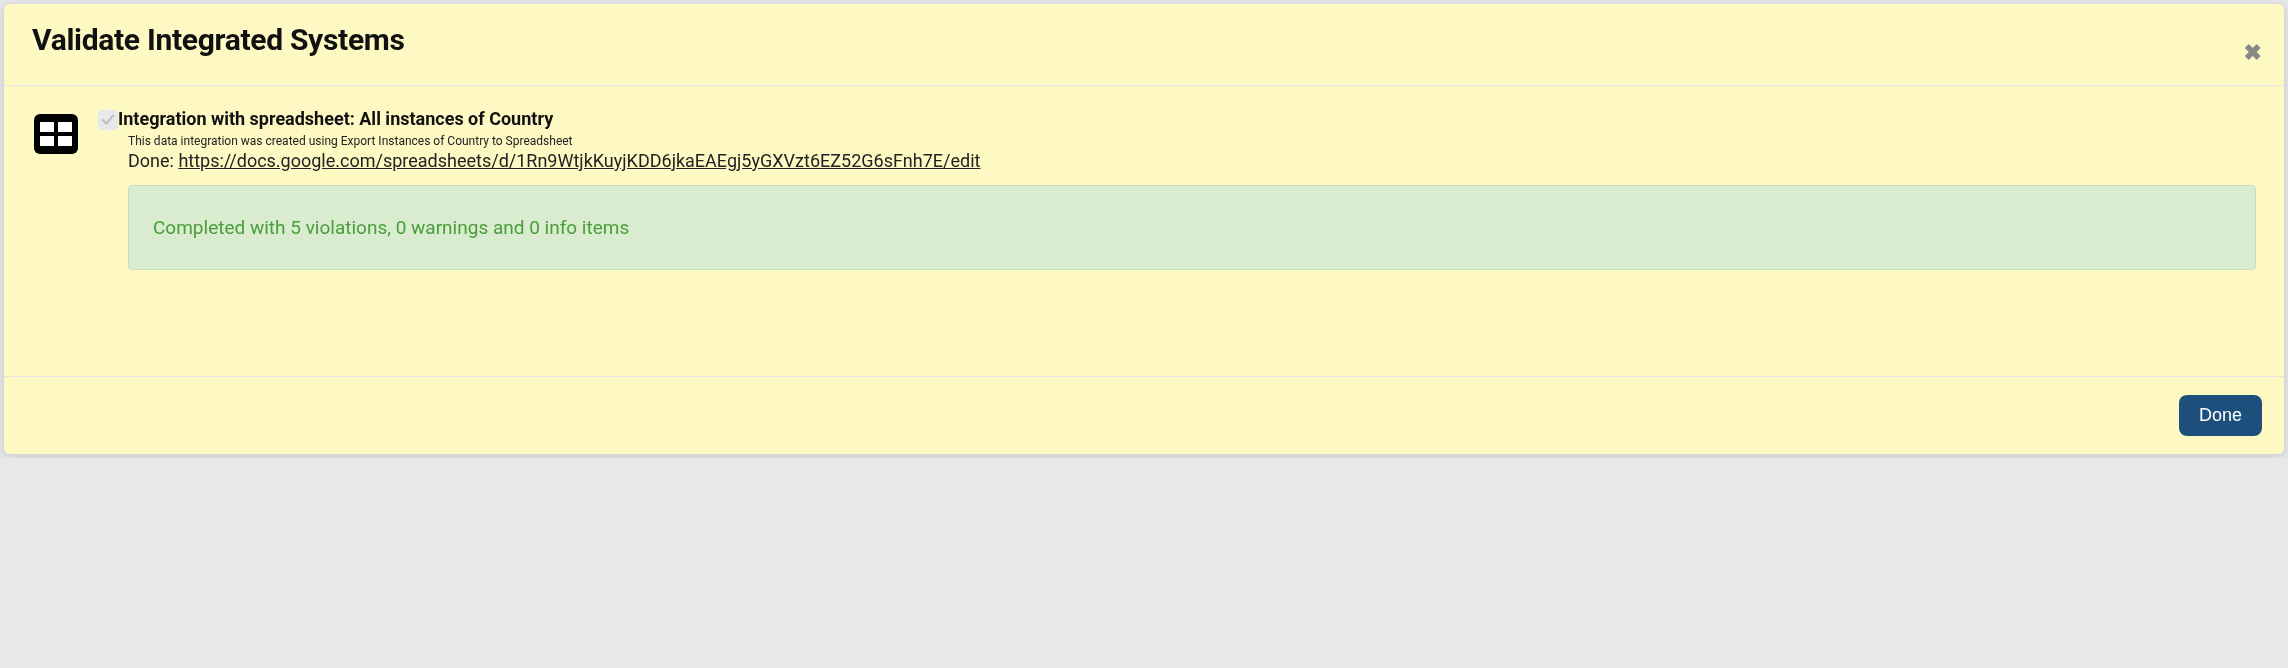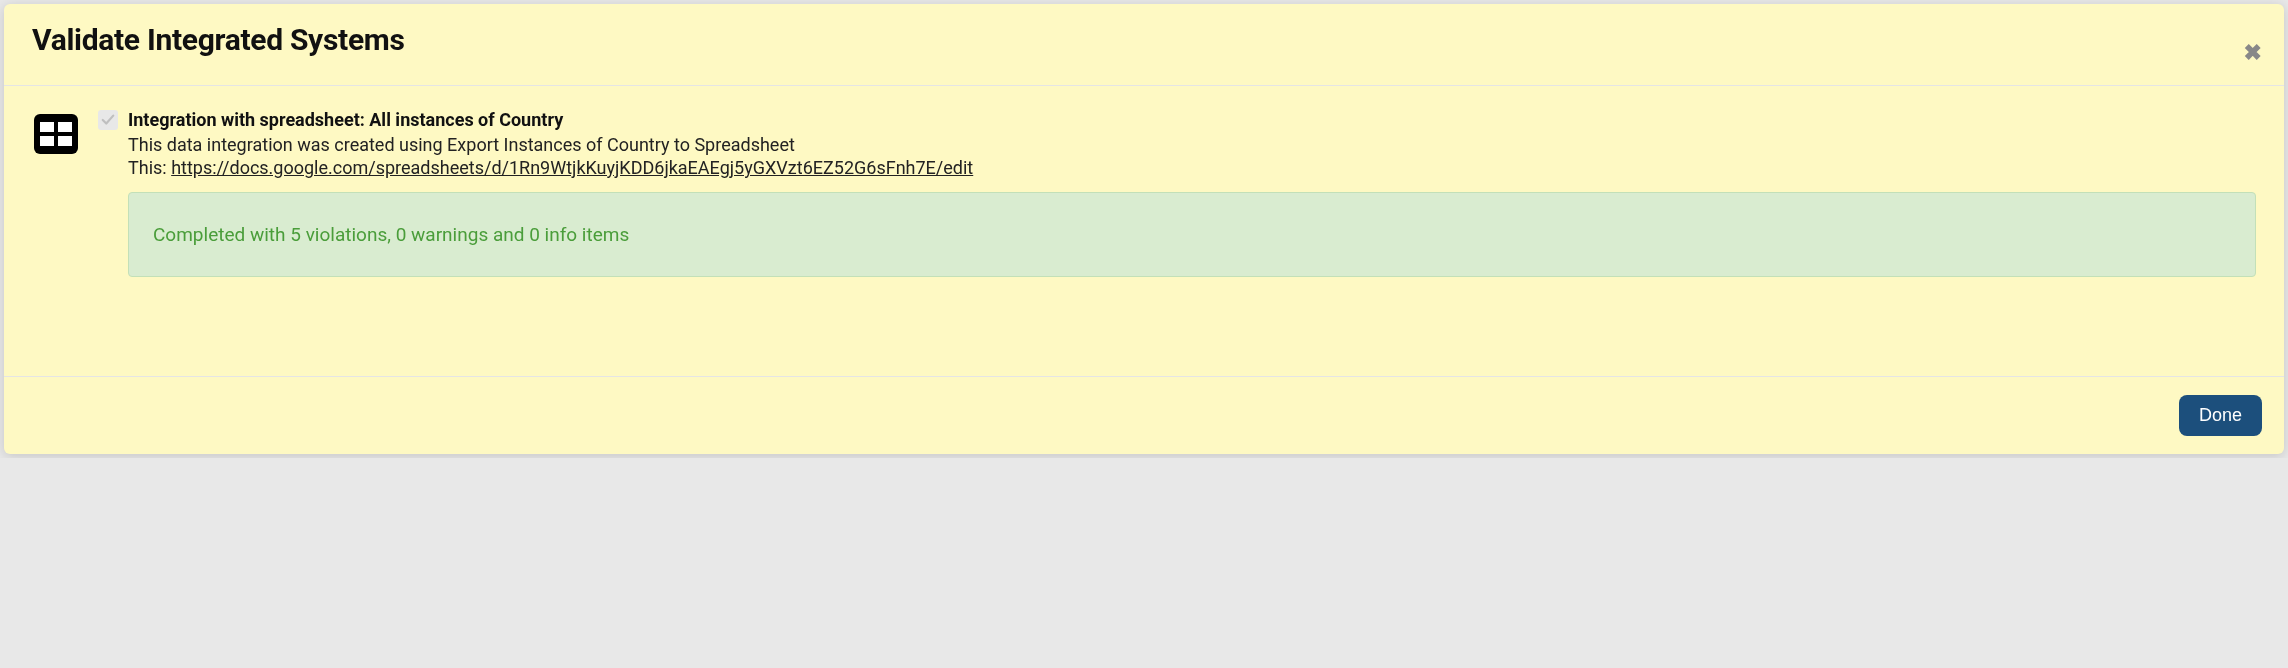--- a/index.html
+++ b/index.html
@@ -58,22 +58,21 @@
       width: 48px;
       height: 48px;
       flex-shrink: 0;
       margin-top: 2px;
     }
     .integration-content {
       flex: 1;
     }
     .integration-header {
       display: flex;
-      align-items: center;
-      gap: 10px;
+      align-items: flex-start;
       margin-bottom: 4px;
     }
     .integration-checkbox {
       width: 20px;
       height: 20px;
       border: none;
       border-radius: 3px;
       background: #e8e8e8;
       display: flex;
       align-items: center;
@@ -81,21 +80,21 @@
       flex-shrink: 0;
       margin-top: 2px;
     }
     .integration-checkbox svg { width: 14px; height: 14px; }
     .integration-title {
       font-size: 18px;
       font-weight: 700;
       color: #111;
     }
     .integration-desc {
-      font-size: 18px;
+      font-size: 12px;
       color: #222;
       margin-left: 30px;
       margin-bottom: 2px;
     }
     .integration-link-row {
       font-size: 18px;
       color: #222;
       margin-left: 30px;
       margin-bottom: 14px;
     }
@@ -153,21 +152,21 @@
         <div class="integration-header">
           <div class="integration-checkbox">
             <svg viewBox="0 0 16 16" xmlns="http://www.w3.org/2000/svg">
               <path d="M2 8 L6 12 L14 3" stroke="#bfbfbf" stroke-width="2.5" fill="none" stroke-linecap="round" stroke-linejoin="round"></path>
             </svg>
           </div>
           <span class="integration-title">Integration with spreadsheet: All instances of Country</span>
         </div>
         <p class="integration-desc">This data integration was created using Export Instances of Country to Spreadsheet</p>
         <p class="integration-link-row">
-          <span>This: </span><a href="#" class="integration-link">https://docs.google.com/spreadsheets/d/1Rn9WtjkKuyjKDD6jkaEAEgj5yGXVzt6EZ52G6sFnh7E/edit</a>
+          <span>Done: </span><a href="#" class="integration-link">https://docs.google.com/spreadsheets/d/1Rn9WtjkKuyjKDD6jkaEAEgj5yGXVzt6EZ52G6sFnh7E/edit</a>
         </p>
         <div class="status-box">Completed with 5 violations, 0 warnings and 0 info items</div>
       </div>
     </div>
   </div>
 
   <div class="dialog-footer">
     <button class="done-btn">Done</button>
   </div>
 </div>

